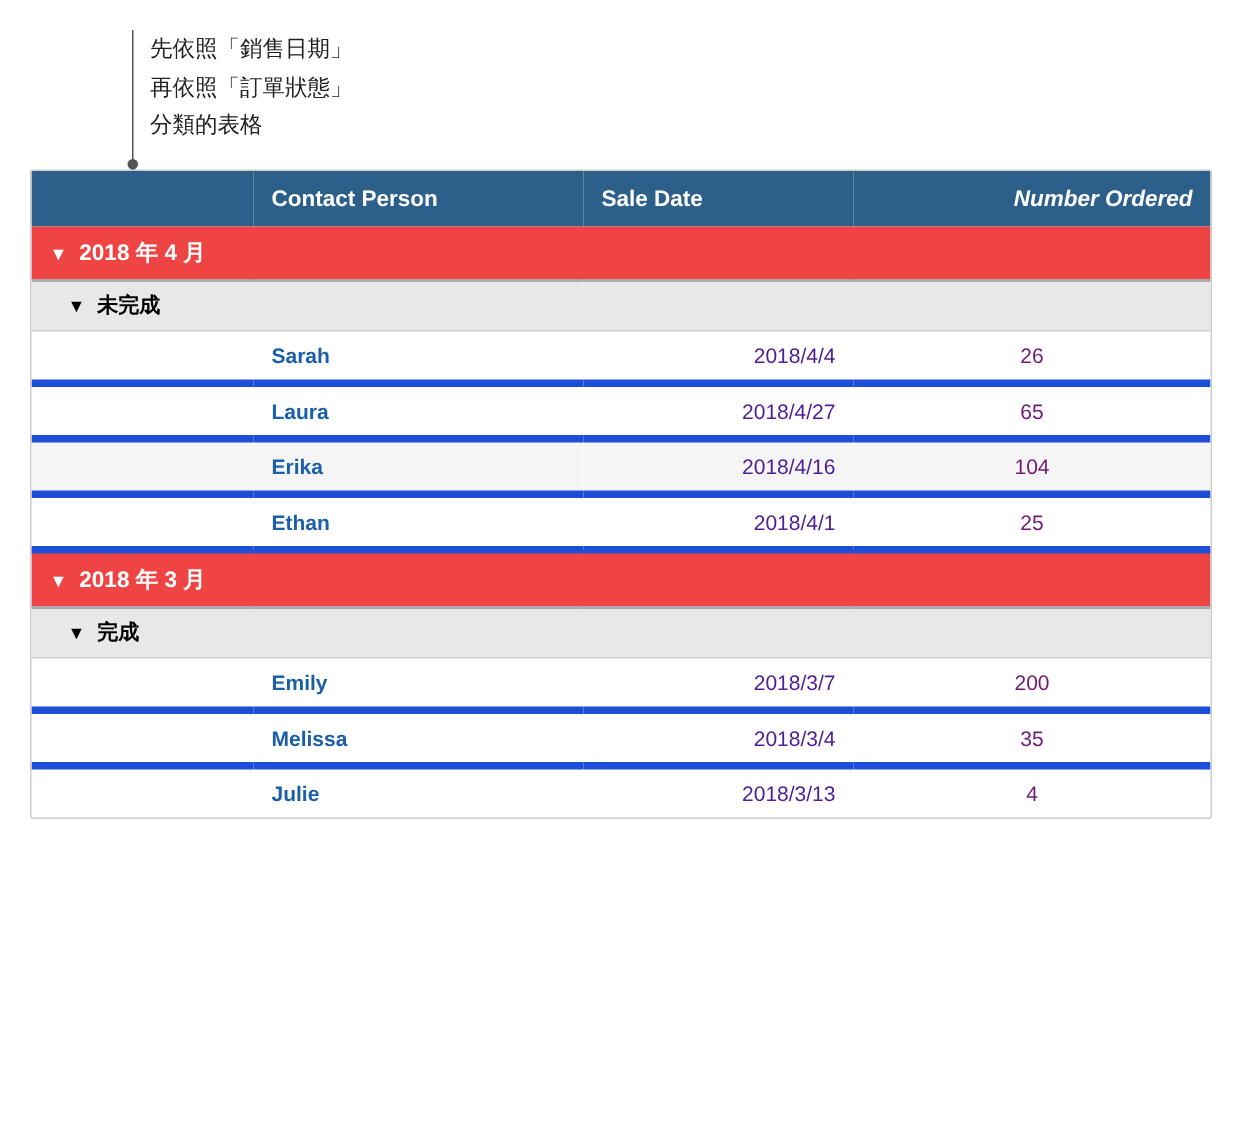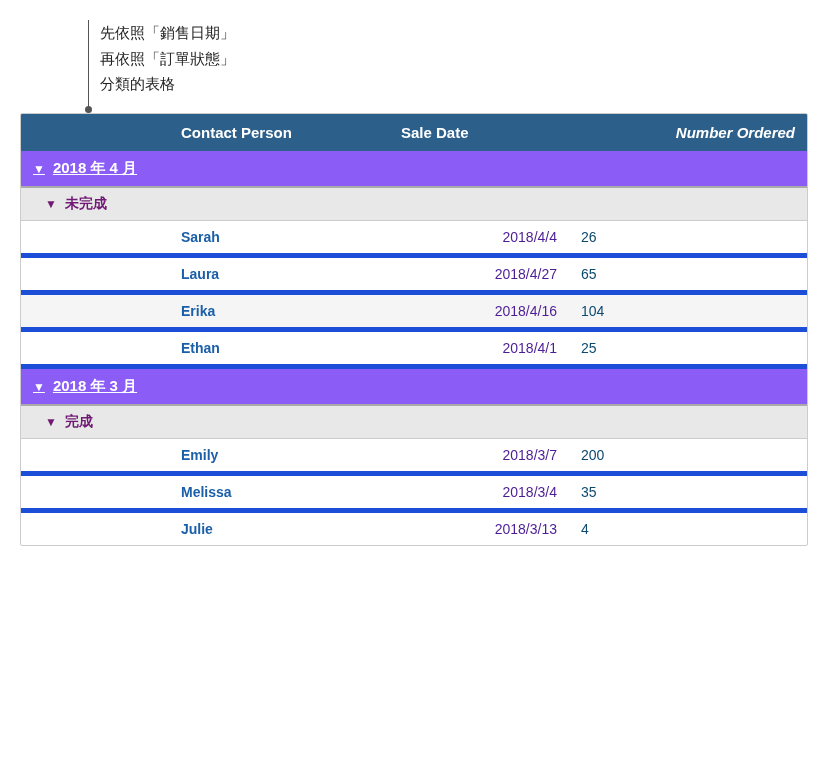--- a/index.html
+++ b/index.html
@@ -82,37 +82,36 @@
       width: 180px;
     }
 
     thead tr th.col-number {
       text-align: right;
       font-style: italic;
     }
 
     
     tr.month-row td {
-      background: #8b5cf6;
+      background: #ef4444;
       color: #fff;
       font-size: 15px;
       font-weight: bold;
       padding: 8px 12px;
-      text-decoration: underline;
     }
 
     tr.month-row td .arrow {
       margin-right: 8px;
       font-size: 12px;
     }
 
     
     tr.status-row td {
       background: #e8e8e8;
-      color: #701a75;
+      color: #000000;
       font-size: 14px;
       font-weight: bold;
       padding: 7px 12px 7px 24px;
       border-top: 2px solid #aaa;
       border-bottom: 1px solid #ccc;
     }
 
     tr.status-row td .arrow {
       margin-right: 8px;
       font-size: 12px;
@@ -143,22 +142,22 @@
       font-size: 14px;
     }
 
     tr.data-row td.cell-date {
       color: #4c1d95;
       text-align: right;
       margin-top: 48px;
     }
 
     tr.data-row td.cell-number {
-      color: #0c4a6e;
-      text-align: left;
+      color: #701a75;
+      text-align: center;
     }
   </style>
 </head>
 <body>
 
 <div class="annotation-area">
   <div class="callout-line"></div>
   <div class="annotation-text">
     <div>先依照「銷售日期」</div>
     <div>再依照「訂單狀態」</div>

